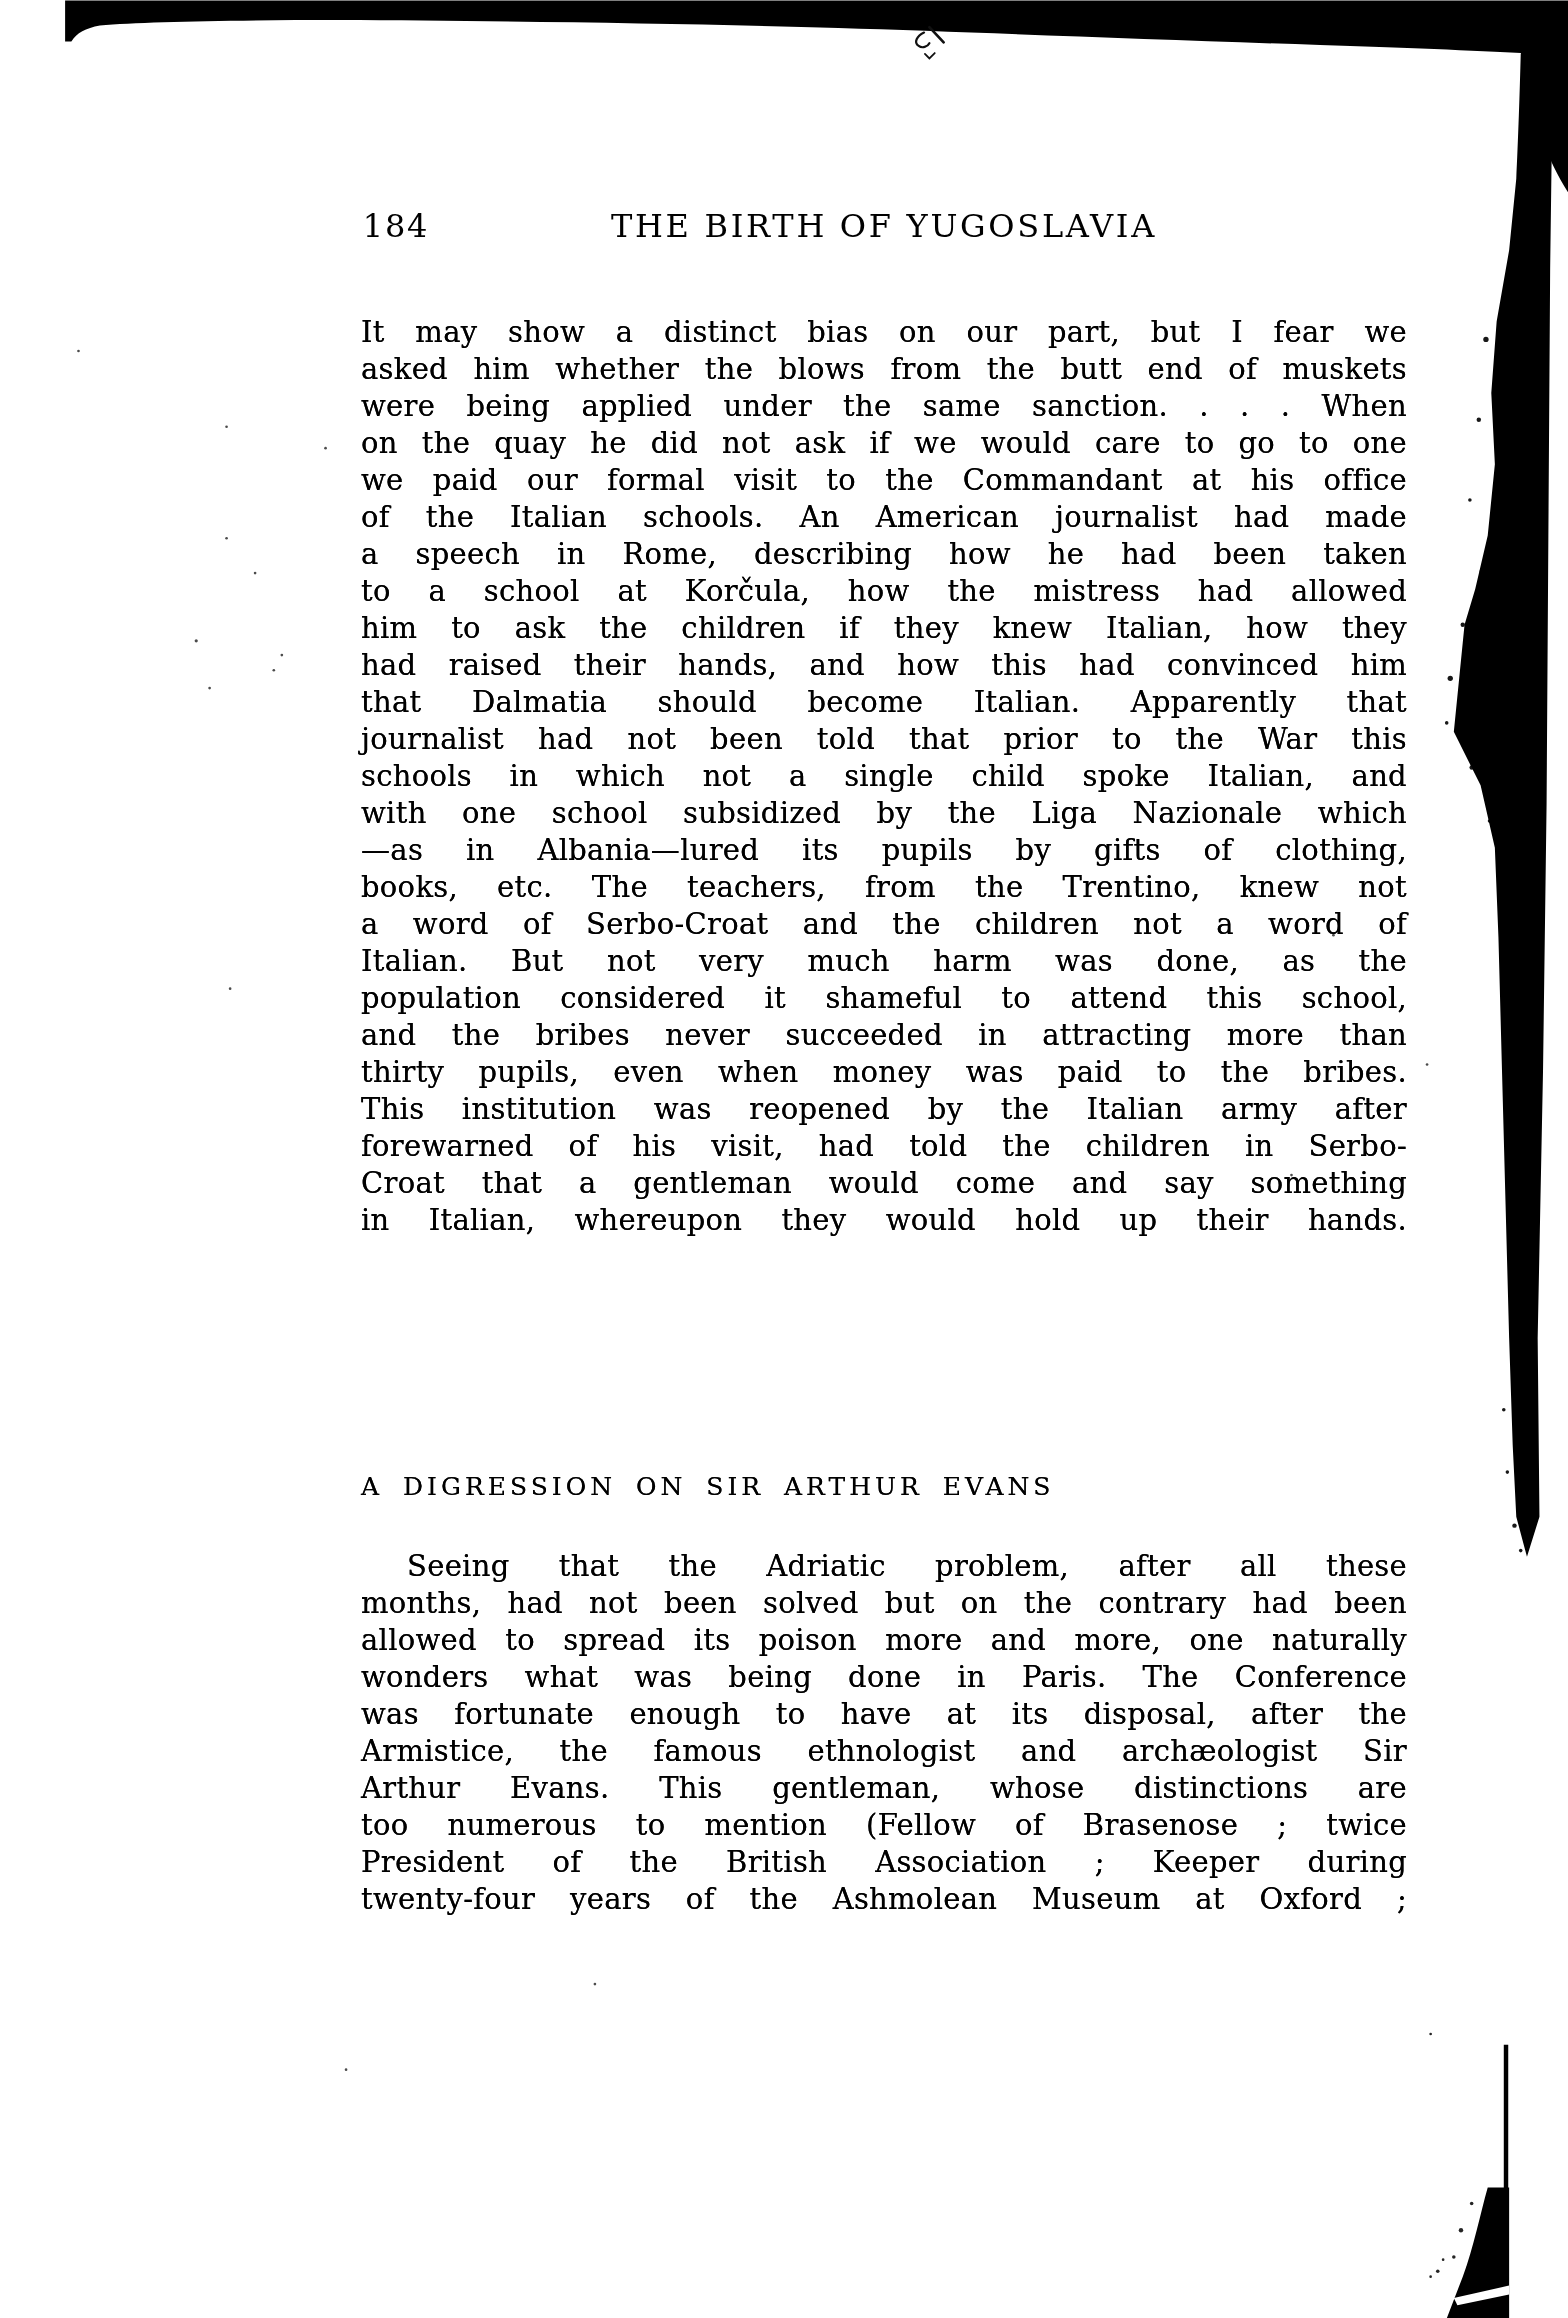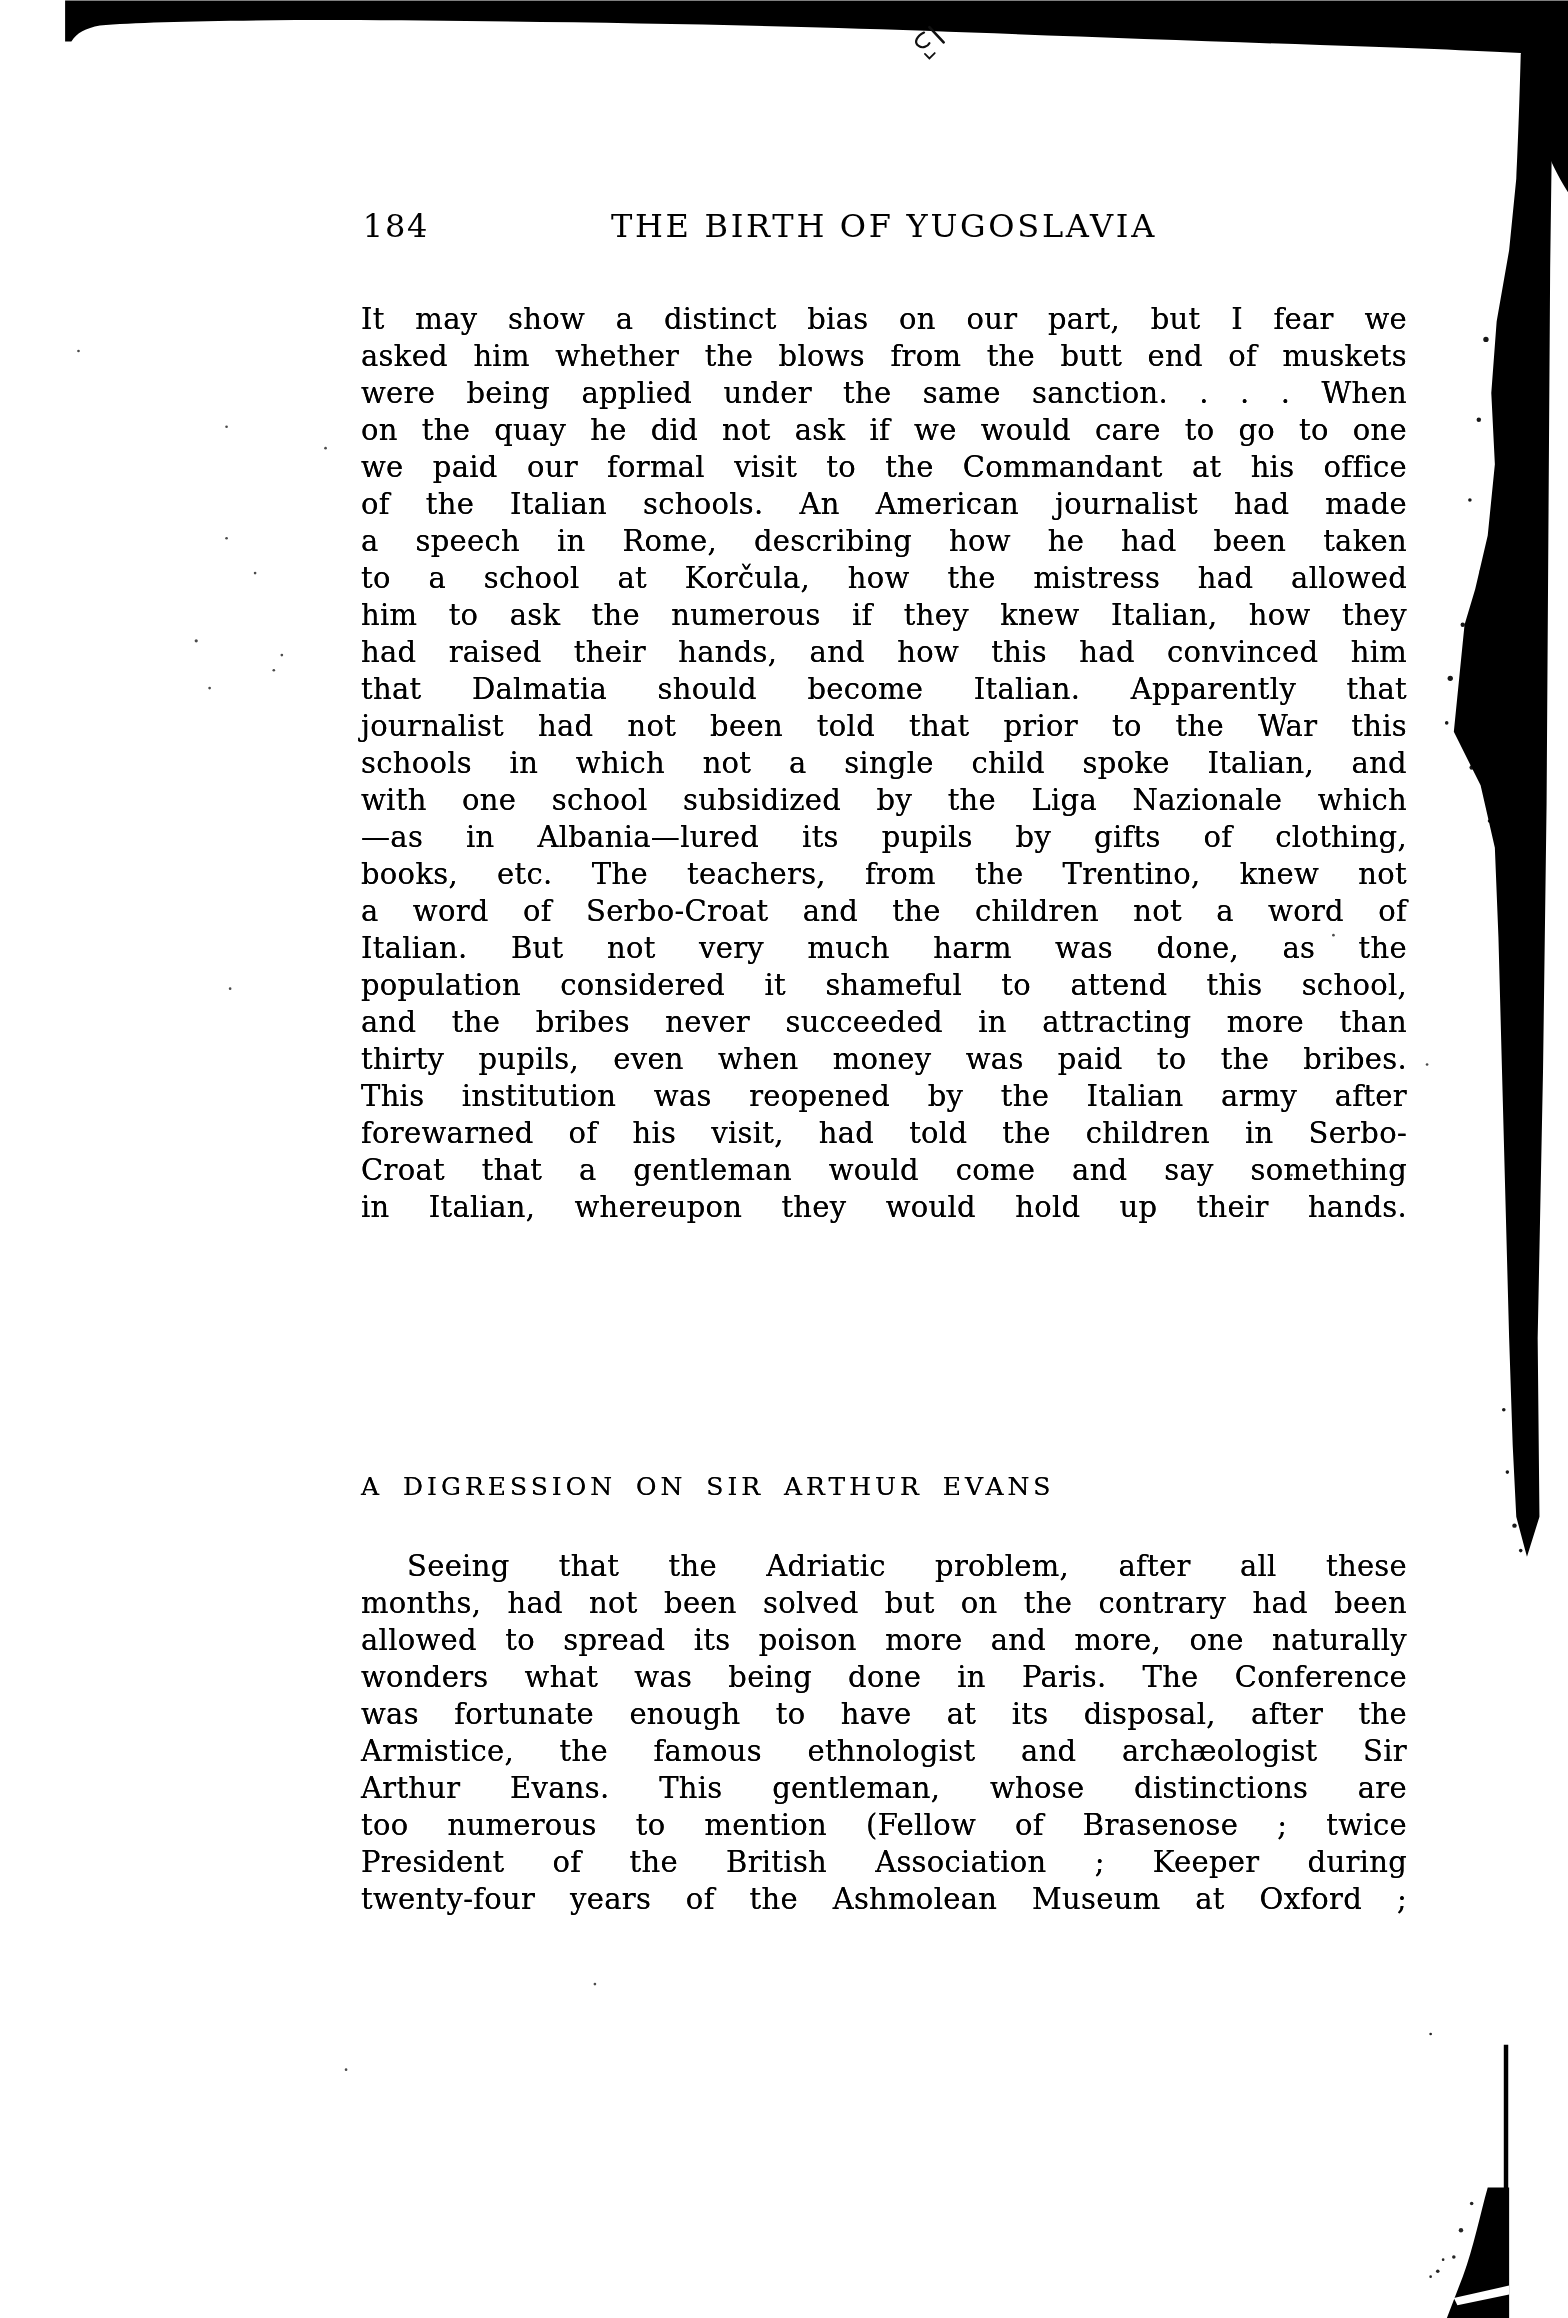--- a/index.html
+++ b/index.html
@@ -20,21 +20,21 @@
     white-space:nowrap;
   }
   .page-number{position:absolute;left:1.8px;top:0;}
   .running-title{display:block;text-align:center;letter-spacing:2.7px;}
   .body-text{
     font-size:29px;
     line-height:37px;
     letter-spacing:0.3px;
     text-shadow:0 0 0.5px rgba(0,0,0,.85);
   }
-  .para1{top:301px;}
+  .para1{top:314px;}
   .para2{top:1548px;}
   .line{
     text-align:justify;
     -moz-text-align-last:justify;
     text-align-last:justify;
     white-space:normal;
     height:37px;overflow:visible;
   }
   .line.indent{text-indent:46px;}
   .section-heading{
@@ -128,21 +128,21 @@
 
   <div class="column body-text para1">
       <div class="line">It may show a distinct bias on our part, but I fear we</div>
       <div class="line">asked him whether the blows from the butt end of muskets</div>
       <div class="line">were being applied under the same sanction. . . . When</div>
       <div class="line">on the quay he did not ask if we would care to go to one</div>
       <div class="line">we paid our formal visit to the Commandant at his office</div>
       <div class="line">of the Italian schools. An American journalist had made</div>
       <div class="line">a speech in Rome, describing how he had been taken</div>
       <div class="line">to a school at Korčula, how the mistress had allowed</div>
-      <div class="line">him to ask the numerous if they knew Italian, how they</div>
+      <div class="line">him to ask the children if they knew Italian, how they</div>
       <div class="line">had raised their hands, and how this had convinced him</div>
       <div class="line">that Dalmatia should become Italian. Apparently that</div>
       <div class="line">journalist had not been told that prior to the War this</div>
       <div class="line">schools in which not a single child spoke Italian, and</div>
       <div class="line">with one school subsidized by the Liga Nazionale which</div>
       <div class="line">—as in Albania—lured its pupils by gifts of clothing,</div>
       <div class="line">books, etc. The teachers, from the Trentino, knew not</div>
       <div class="line">a word of Serbo-Croat and the children not a word of</div>
       <div class="line">Italian. But not very much harm was done, as the</div>
       <div class="line">population considered it shameful to attend this school,</div>

